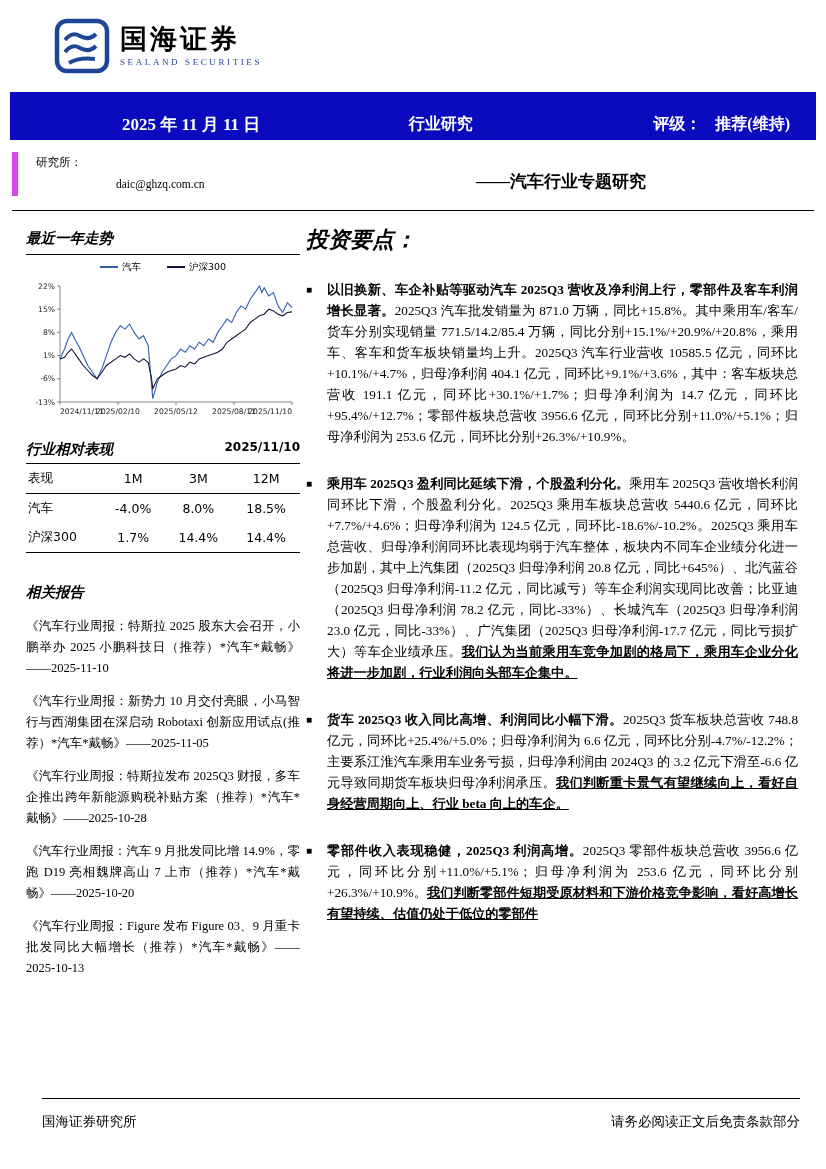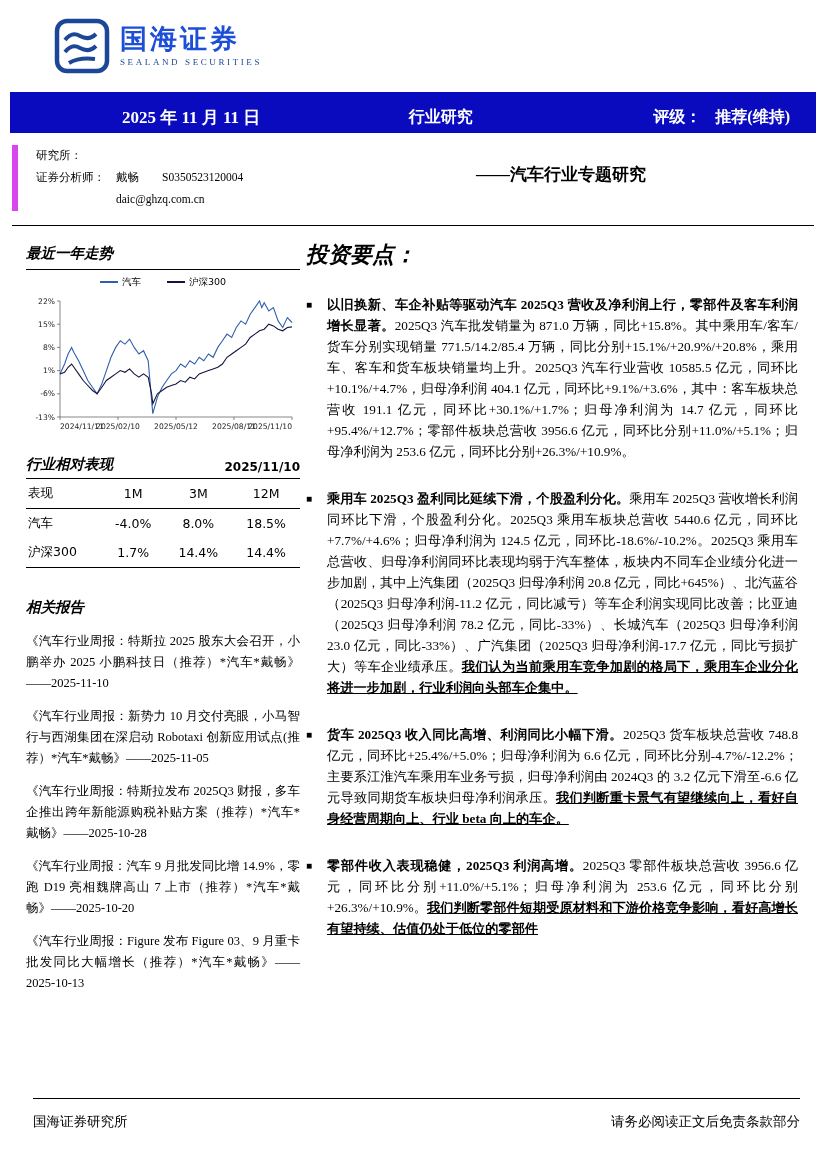--- a/index.html
+++ b/index.html
@@ -2,27 +2,27 @@
 <html><head>
 <meta charset="utf-8">
 <style>
   html,body{margin:0;padding:0;background:#ffffff;}
   .page{position:relative;width:826px;height:1169px;margin:0 auto;background:#fff;
         font-family:"Liberation Serif",serif;color:#000;overflow:hidden;}
 
   
   .logo-row{height:92px;display:flex;align-items:center;padding-left:54px;}
   .logo{display:flex;align-items:center;gap:10px;}
-  .logo-text .cn{font-size:27px;font-weight:bold;color:#1d4ed8;letter-spacing:3px;line-height:1.1;
+  .logo-text .cn{font-size:27px;font-weight:bold;color:#000000;letter-spacing:3px;line-height:1.1;
                  font-family:"Liberation Serif",serif;}
   .logo-text .en{font-size:9px;color:#1d4796;letter-spacing:2.6px;margin-top:2px;}
 
   
   .blue-bar{margin:0 10px;height:32px;background:#0a0abe;display:flex;align-items:center;
-            justify-content:space-between;padding:9px 26px 0 112px;color:#fff;font-weight:bold;}
+            justify-content:space-between;padding:16px 26px 0 112px;color:#fff;font-weight:bold;}
   .blue-bar .bar-date{font-size:17px;}
   .blue-bar .bar-type{font-size:16px;}
   .blue-bar .bar-rating{font-size:16px;}
   .blue-bar .bar-rating .lbl{margin-right:14px;margin-left:32px;}
 
   
   .info-row{display:flex;padding:12px 28px 10px 12px;}
   .analyst-block{width:288px;border-left:6px solid #d946ef;padding-left:18px;font-size:11.5px;line-height:1.9;}
   .analyst-block .label{display:inline-block;width:80px;}
   .analyst-block .name{display:inline-block;width:46px;}
@@ -42,40 +42,40 @@
   .side-divider{border:none;border-top:1.2px solid #000;margin:0;}
 
   .chart-box{padding-top:6px;}
   .chart-legend{display:flex;justify-content:center;gap:26px;font-size:9.5px;align-items:center;
                 font-family:"DejaVu Sans",sans-serif;margin-bottom:2px;}
   .lg-item{display:inline-flex;align-items:center;gap:4px;}
   .lg-swatch{display:inline-block;width:18px;height:2px;}
   svg text.tick{font-size:7.6px;fill:#222;font-family:"DejaVu Sans",sans-serif;}
   svg line.axis{stroke:#555;stroke-width:0.7;}
 
-  .relperf-head{display:flex;justify-content:space-between;align-items:flex-end;margin-top:14px;padding-bottom:4px;}
+  .relperf-head{display:flex;justify-content:space-between;align-items:flex-start;margin-top:14px;padding-bottom:4px;}
   .relperf-date{font-size:12px;font-weight:bold;font-family:"DejaVu Sans",sans-serif;}
   .rel-table{width:100%;border-collapse:collapse;font-size:12.5px;font-family:"DejaVu Sans",sans-serif;}
   .rel-table thead tr{border-top:1.2px solid #000;border-bottom:1px solid #000;}
   .rel-table tbody tr:last-child{border-bottom:1.2px solid #000;}
   .rel-table th,.rel-table td{padding:6px 2px;text-align:center;font-weight:normal;}
   .rel-table th.first,.rel-table td.first{text-align:left;width:72px;}
 
   .reports{margin-top:26px;}
   .report-list{margin-top:8px;}
   .report-item{font-size:12.5px;line-height:1.68;text-align:justify;margin:0 0 12px 0;}
 
   .main-heading{font-style:italic;font-weight:bold;font-size:22px;margin:0 0 24px 0;}
   .bullet{display:flex;gap:15px;margin-bottom:26px;}
   .marker{font-size:10px;line-height:21px;flex:0 0 auto;}
   .bullet-text{flex:1;font-size:13.2px;line-height:21px;text-align:justify;}
   .bullet-text .b{font-weight:bold;}
   .bullet-text .u{text-decoration:underline;font-weight:bold;}
 
-  .footer{position:absolute;top:1098px;left:33px;right:26px;border-top:1.2px solid #000;
+  .footer{position:absolute;top:1098px;left:42px;right:26px;border-top:1.2px solid #000;
           padding-top:14px;display:flex;justify-content:space-between;font-size:13.5px;}
 </style>
 </head>
 <body>
 
 <div class="page">
 
   <div class="logo-row">
     <div class="logo">
       <svg width="56" height="56" viewBox="0 0 56 56" aria-hidden="true">
@@ -96,23 +96,20 @@
     <span class="bar-type">行业研究</span>
     <span class="bar-rating">
       <span class="lbl">评级：</span><span>推荐(维持)</span>
     </span>
   </div>
 
   <div class="info-row">
     <div class="analyst-block">
       <div>
         <span class="label">研究所：</span>
-      </div>
-      <div>
-        <span class="label">证券分析师：</span><span class="name">戴畅</span><span>S0350523120004</span>
       </div>
       <div class="email-row">
         <span>daic@ghzq.com.cn</span>
       </div>
     </div>
     <div class="title-block">
       <div class="title-sub">——汽车行业专题研究</div>
     </div>
   </div>
 

